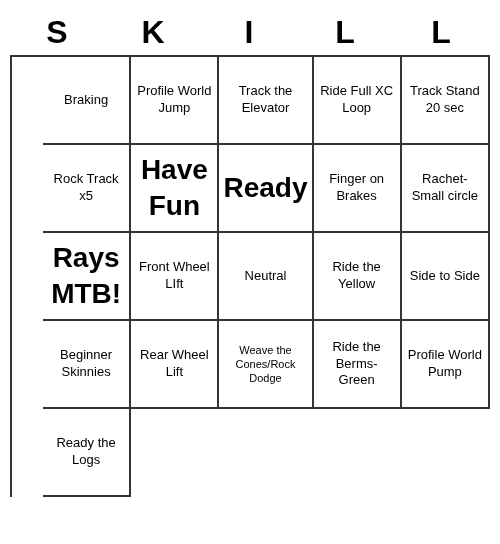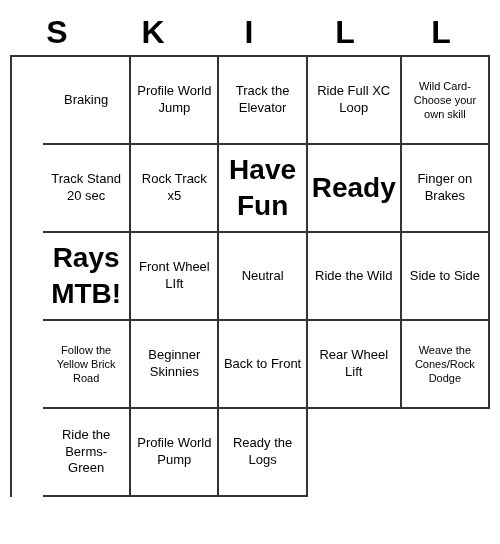--- a/index.html
+++ b/index.html
@@ -64,33 +64,31 @@
       <div class="header-cell">K</div>
       <div class="header-cell">I</div>
       <div class="header-cell">L</div>
       <div class="header-cell">L</div>
     </div>
   <div class="grid">
   <div class="cell">Braking</div>
       <div class="cell">Profile World Jump</div>
       <div class="cell">Track the Elevator</div>
       <div class="cell">Ride Full XC Loop</div>
-      <div class="cell small-text">Wild Card- Choose your own skill</div>
       <div class="cell">Track Stand 20 sec</div>
       <div class="cell">Rock Track x5</div>
       <div class="cell medium-text">Have Fun</div>
       <div class="cell medium-text">Ready</div>
       <div class="cell">Finger on Brakes</div>
+      <div class="cell">Rachet- Small circle</div>
       <div class="cell medium-text">Rays MTB!</div>
       <div class="cell">Front Wheel LIft</div>
       <div class="cell">Neutral</div>
-      <div class="cell">Ride the Wild</div>
+      <div class="cell">Ride the Yellow</div>
       <div class="cell">Side to Side</div>
-      <div class="cell small-text">Follow the Yellow Brick Road</div>
       <div class="cell">Beginner Skinnies</div>
-      <div class="cell">Back to Front</div>
       <div class="cell">Rear Wheel Lift</div>
       <div class="cell small-text">Weave the Cones/Rock Dodge</div>
       <div class="cell">Ride the Berms- Green</div>
       <div class="cell">Profile World Pump</div>
       <div class="cell">Ready the Logs</div>
     </div>
 </div>
 
 </body></html>

